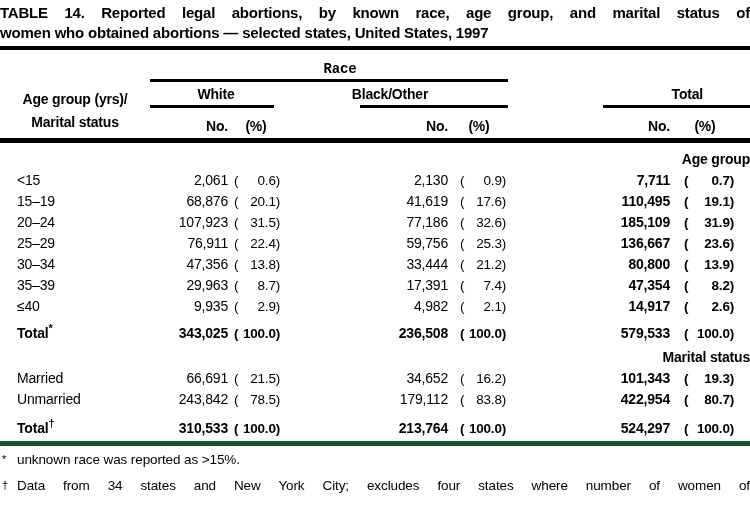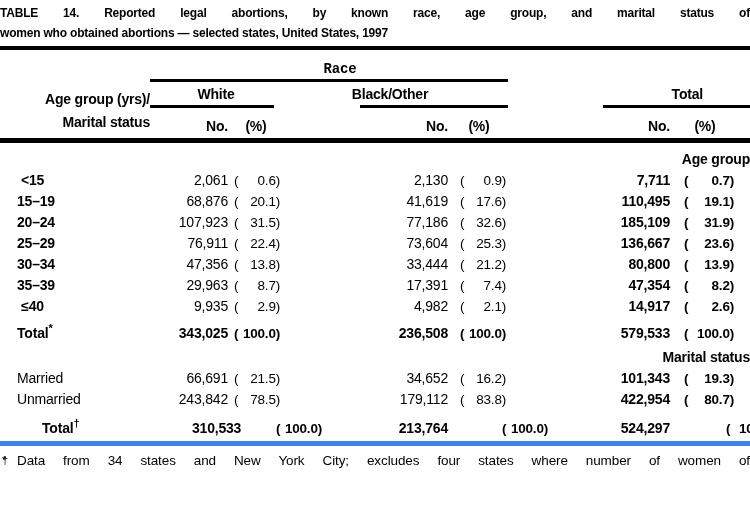--- a/index.html
+++ b/index.html
@@ -1,50 +1,50 @@
 <!DOCTYPE html>
 <html><head>
 <meta charset="utf-8">
 <style>
   html,body{margin:0;padding:0;background:#fff;}
   .page{width:750px;height:514px;background:#fff;color:#000;overflow:hidden;
         font-family:"Liberation Sans","DejaVu Sans",sans-serif;}
   
-  .title{font-weight:bold;font-size:12px;line-height:20px;letter-spacing:-0.2px;
+  .title{font-weight:bold;font-size:15px;line-height:20px;letter-spacing:-0.2px;
          padding-top:3px;}
   .title .l1{text-align:justify;text-align-last:justify;}
   .trule{height:4px;background:#000;margin-top:3px;}
   
   table{width:750px;border-collapse:collapse;table-layout:fixed;
         font-size:14px;letter-spacing:-0.2px;margin-top:3px;}
   th,td{padding:0;font-weight:normal;vertical-align:bottom;overflow:visible;}
   thead th{font-weight:bold;}
   .race-th{border-bottom:3px solid #000;text-align:center;padding-bottom:2px;
            padding-left:22px;height:24px;font-family:Liberation Mono, monospace;}
   .g-th{height:26px;}
   .gl{line-height:18px;}
   .grule{height:0;border-bottom:3px solid #000;margin-top:2px;}
   .white-th .gl{text-align:center;}
   .white-th .grule{width:124px;}
   .black-th .gl{text-align:center;padding-right:10px;}
   .black-th .grule{width:148px;margin-left:auto;}
   .total-th .gl{text-align:right;padding-right:47px;}
   .total-th .grule{width:147px;margin-left:auto;}
   tr.hrow3 th{height:26px;border-bottom:5px solid #000;padding-bottom:4px;}
-  .stub-th{text-align:right;vertical-align:bottom;border-bottom:5px solid #000;
+  .stub-th{text-align:center;vertical-align:bottom;border-bottom:5px solid #000;
            padding-bottom:4px;line-height:23px;}
   .no-h{text-align:right;padding-right:2px;}
   .pct-h{text-align:center;}
   
   tr.sec td{height:24px;font-weight:bold;text-align:right;padding-left:16px;}
   tr.d td{height:21px;}
   tr.tot td{height:27px;font-weight:bold;}
-  tr.last td{height:29px;border-bottom:5px solid #3b82f6;padding-bottom:5px;padding-left:42px;}
+  tr.last td{height:29px;border-bottom:5px solid #14532d;padding-bottom:5px;}
   td.rl{text-align:left;padding-left:17px;}
-  tbody.age span.al{display:inline-block;min-width:31px;text-align:center;font-weight:bold;}
+  tbody.age span.al{display:inline-block;min-width:31px;text-align:left;}
   td.no{text-align:right;padding-right:2px;}
   td.pct{font-size:13.5px;}
   td.pct .pw{display:flex;justify-content:space-between;margin-left:4px;width:46px;}
   td.pct.bp .pw{margin-left:10px;width:46px;}
   td.pct.tp .pw{margin-left:12px;width:50px;}
   .tb{font-weight:bold;}
   .mk{font-size:11px;vertical-align:super;line-height:0;}
   
   .fns{margin-top:3px;font-size:13.5px;line-height:21.5px;letter-spacing:-0.1px;}
   .fn{position:relative;padding-left:17px;margin-bottom:4px;}
@@ -190,21 +190,21 @@
       </tr>
       <tr class="d">
         <td class="rl"><span class="al">25–29</span></td>
         <td class="no">76,911</td>
         <td class="pct">
             <span class="pw">
               <span>(</span>
               <span>22.4)</span>
             </span>
           </td>
-        <td class="no">73,604</td>
+        <td class="no">59,756</td>
         <td class="pct bp">
             <span class="pw">
               <span>(</span>
               <span>25.3)</span>
             </span>
           </td>
         <td class="no tb">136,667</td>
         <td class="pct tp tb">
             <span class="pw">
               <span>(</span>
@@ -393,20 +393,21 @@
             </span>
           </td>
         <td></td>
       </tr>
     </tbody>
   </table>
 
   <div class="fns">
     <div class="fn">
       <span class="fnm">*</span>
+      <div class="fl2">unknown race was reported as &gt;15%.</div>
     </div>
     <div class="fn">
       <span class="fnm">†</span>
       <div class="fl1">Data from 34 states and New York City; excludes four states where number of women of</div>
 
     </div>
   </div>
 
 </div>
 

